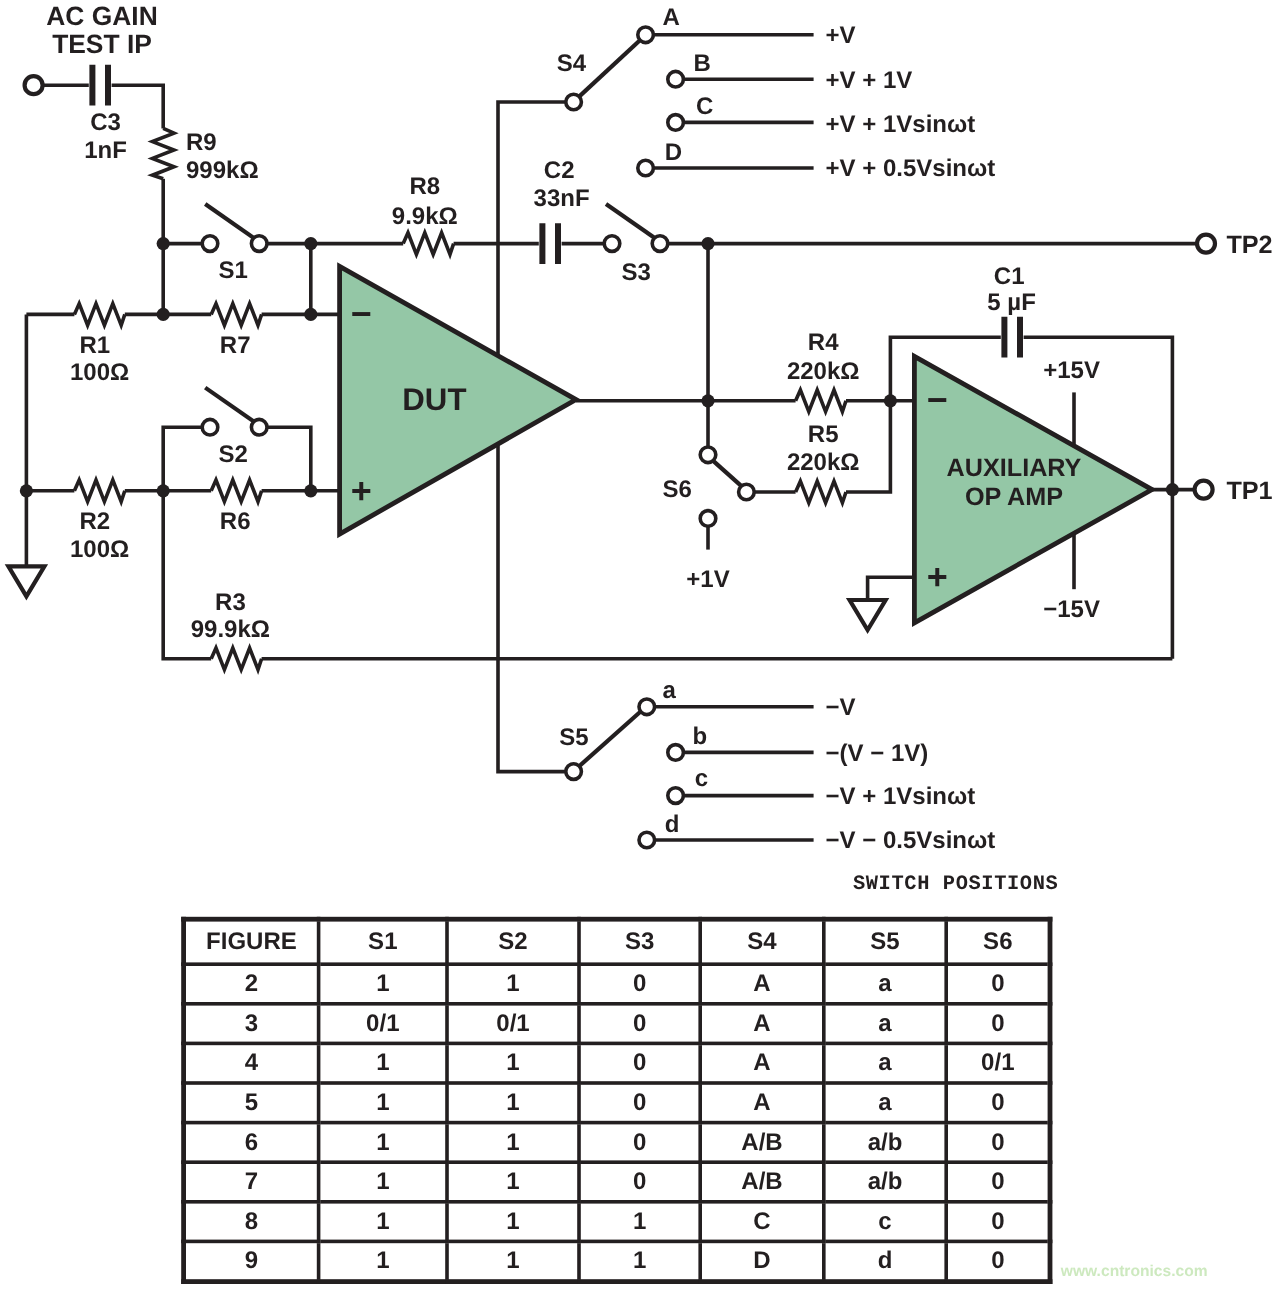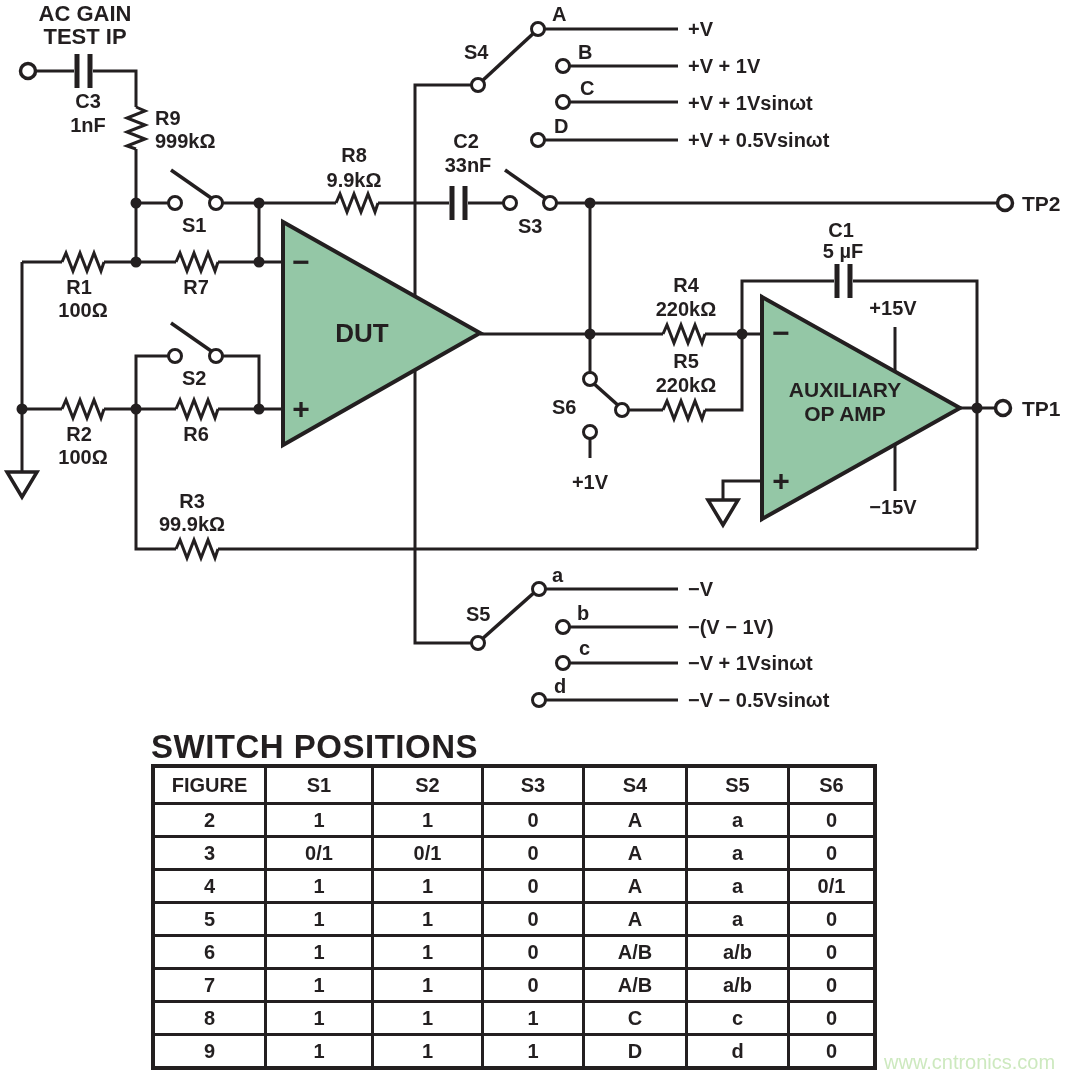--- a/index.html
+++ b/index.html
@@ -16,32 +16,32 @@
   .res{stroke:var(--color-line);stroke-width:3;fill:none;stroke-linejoin:miter;}
   .plate{stroke:var(--color-line);stroke-width:5;fill:none;}
   .contact{fill:#fff;stroke:var(--color-line);stroke-width:3;}
   .dot{fill:var(--color-line);stroke:none;}
   .terminal{fill:#fff;stroke:var(--color-line);stroke-width:3.5;}
   .opamp{fill:var(--color-opamp_fill);stroke:var(--color-line);stroke-width:4;stroke-linejoin:miter;}
   .gnd{fill:#fff;stroke:var(--color-line);stroke-width:3.5;stroke-linejoin:miter;}
   .t20{font-size:20px;} .t21{font-size:21px;} .t22{font-size:22px;}
   .t26{font-size:26px;} .t30{font-size:30px;}
   .mid{text-anchor:middle;}
-  #tbl-title{position:absolute;left:151px;top:728px;width:731px;text-align:left;
-             font-size:33px;font-weight:bold;color:var(--color-line);letter-spacing:0.5px;}
+  #tbl-title{position:absolute;left:151px;top:728px;width:731px;text-align:right;
+             font-size:17px;font-weight:bold;color:var(--color-line);letter-spacing:0.5px;font-family:Liberation Mono, monospace;}
   #switch-table{position:absolute;left:151px;top:764px;border-collapse:collapse;
                 border:4px solid var(--color-line);}
   #switch-table td,#switch-table th{border:3px solid var(--color-line);text-align:center;
                 font-size:20px;font-weight:bold;color:var(--color-line);padding:0;}
   #switch-table th{height:34px;text-align:center;}
   #switch-table td{height:30px;}
   .c0{width:109px;} .c1{width:104px;} .c2{width:107px;} .c3{width:98px;}
   .c4{width:100px;} .c5{width:99px;} .c6{width:83px;}
-  #watermark{position:absolute;left:884px;top:1051px;font-size:20px;
-             color:var(--color-watermark_green);white-space:nowrap;}
+  #watermark{position:absolute;left:884px;top:1051px;font-size:13px;
+             color:var(--color-watermark_green);white-space:nowrap;font-weight:bold;}
 </style>
 </head>
 <body>
 
 <div id="stage">
 
   <svg width="1072" height="725" viewBox="0 0 1072 725">
 
     <g>
       <path class="wire" d="M36 71 H74"></path>

